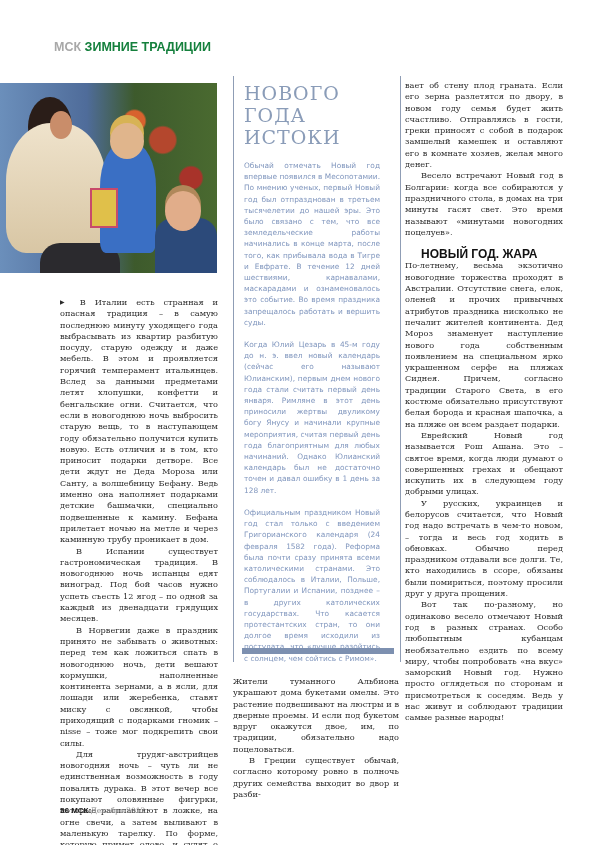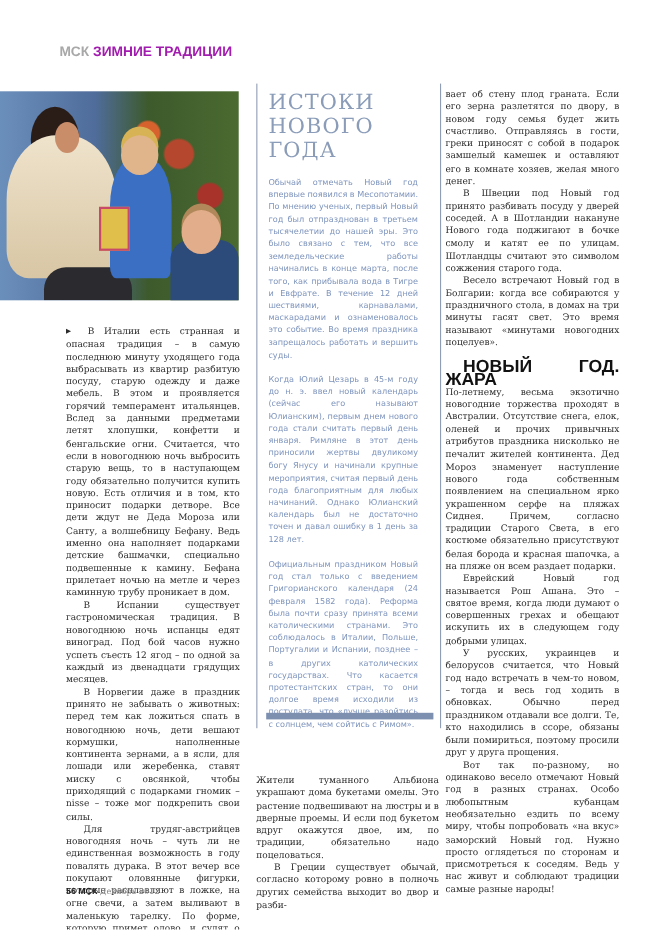--- a/index.html
+++ b/index.html
@@ -1,53 +1,53 @@
 <!DOCTYPE html>
 <html><head>
 <meta charset="utf-8">
 <style>
   html, body { margin:0; padding:0; background:#fff; }
   body { width:607px; height:845px; position:relative; overflow:hidden; font-family:"DejaVu Serif", serif; color:#2a2a2a; }
   .header { position:absolute; left:54px; top:40px; font-family:"Liberation Sans", sans-serif; font-weight:bold; font-size:12.5px; letter-spacing:0; }
   .header .brand { color:#a8a8a8; }
-  .header .section { color:#a21caf;margin-top:28px; }
+  .header .section { color:#15803d;margin-top:28px; }
   .photo { position:absolute; left:0; top:83px; width:217px; height:190px; overflow:hidden;
     background: radial-gradient(circle at 75% 30%, #b4472d 0 6%, transparent 7%),
                 radial-gradient(circle at 62% 20%, #d8622e 0 5%, transparent 6%),
                 radial-gradient(circle at 88% 50%, #a8332a 0 5%, transparent 6%),
                 linear-gradient(90deg, #6b8fbb 0%, #4f6c9a 40%, #3d5a2c 62%, #4a6a30 100%); }
   .photo .woman { position:absolute; left:6px; top:40px; width:100px; height:130px; border-radius:45% 45% 20% 20%; background:linear-gradient(#efe3cc,#d8c6a4); }
   .photo .hair { position:absolute; left:28px; top:14px; width:44px; height:60px; border-radius:50%; background:#2a1d18; }
   .photo .face { position:absolute; left:50px; top:28px; width:22px; height:28px; border-radius:50%; background:#c98d6a; }
   .photo .boy { position:absolute; left:100px; top:60px; width:56px; height:110px; border-radius:40% 40% 10% 10%; background:#3a6fc4; }
   .photo .boyhead { position:absolute; left:110px; top:40px; width:34px; height:36px; border-radius:50%; background:#e0b58c; box-shadow:0 -8px 0 #d7b355; }
   .photo .girl { position:absolute; left:155px; top:135px; width:62px; height:60px; border-radius:30% 30% 0 0; background:#2c4a7a; }
   .photo .girlhead { position:absolute; left:165px; top:108px; width:36px; height:40px; border-radius:50%; background:#e1ad8a; box-shadow:0 -6px 0 #b0885a; }
   .photo .gift { position:absolute; left:90px; top:105px; width:24px; height:36px; background:#e0c04a; border:2px solid #c84a6a; }
   .photo .legs { position:absolute; left:40px; top:160px; width:80px; height:30px; background:#2b2a2e; border-radius:20px 20px 0 0; }
 
   .col { position:absolute; font-size:8.2px; line-height:11.3px; text-align:justify; color:#2c2c2c; }
   .col p { margin:0; text-indent:16px; }
   .col p.noindent { text-indent:0; }
   .col1 { left:60px; top:296px; width:158px; }
   .col3 { left:405px; top:80px; width:158px; }
-  .col2b { left:233px; top:704px; width:166px; }
+  .col2b { left:233px; top:676px; width:166px; }
   .bullet { font-size:6px; vertical-align:1px; }
 
   .sidebar { position:absolute; left:233px; top:76px; width:166px; height:586px; border-left:1px solid #8f9db5; border-right:1px solid #8f9db5; }
   .sidebar .title { font-family:"DejaVu Serif", serif; color:#8a9cb8; font-size:19px; line-height:22px; letter-spacing:1px; margin:6px 0 0 10px; }
   .sidebar .sbtext { margin:12px 20px 0 10px; font-family:"DejaVu Sans", sans-serif; font-size:7.4px; line-height:11.2px; color:#7f95bd; text-align:justify; }
   .sidebar .sbtext p { margin:0 0 11px 0; }
   .sidebar .bar { position:absolute; left:8px; right:6px; bottom:8px; height:6px; background:#7d90b0; }
 
   .footer { position:absolute; left:60px; top:806px; font-family:"Liberation Sans", sans-serif; font-size:8px; }
   .footer .page { font-weight:bold; color:#222; }
   .footer .mag { font-weight:bold; color:#222; }
   .footer .date { color:#888; font-family:"DejaVu Serif", serif; font-size:7.5px; }
-  .h3 { font-family:"Liberation Sans", sans-serif; font-weight:bold; font-size:16px; color:#111; margin:0 0 1px 0; text-indent:0; }
+  .h3 { font-family:"Liberation Sans", sans-serif; font-weight:bold; font-size:12px; color:#111; margin:0 0 1px 0; text-indent:0; }
   .col3 .sp { height:11px; }
 </style>
 </head>
 <body>
 
 <div class="header">
   <span class="brand">МСК</span>
   <span class="section">ЗИМНИЕ ТРАДИЦИИ</span>
 </div>
 
@@ -66,39 +66,38 @@
 <div class="col col1">
   <p class="noindent"><span class="bullet">▶</span> <span>В Италии есть странная и опасная традиция – в самую последнюю минуту уходящего года выбрасывать из квартир разбитую посуду, старую одежду и даже мебель. В этом и проявляется горячий темперамент итальянцев. Вслед за данными предметами летят хлопушки, конфетти и бенгальские огни. Считается, что если в новогоднюю ночь выбросить старую вещь, то в наступающем году обязательно получится купить новую. Есть отличия и в том, кто приносит подарки детворе. Все дети ждут не Деда Мороза или Санту, а волшебницу Бефану. Ведь именно она наполняет подарками детские башмачки, специально подвешенные к камину. Бефана прилетает ночью на метле и через каминную трубу проникает в дом.</span></p>
   <p>В Испании существует гастрономическая традиция. В новогоднюю ночь испанцы едят виноград. Под бой часов нужно успеть съесть 12 ягод – по одной за каждый из двенадцати грядущих месяцев.</p>
   <p>В Норвегии даже в праздник принято не забывать о животных: перед тем как ложиться спать в новогоднюю ночь, дети вешают кормушки, наполненные континента зернами, а в ясли, для лошади или жеребенка, ставят миску с овсянкой, чтобы приходящий с подарками гномик – nisse – тоже мог подкрепить свои силы.</p>
   <p>Для трудяг-австрийцев новогодняя ночь – чуть ли не единственная возможность в году повалять дурака. В этот вечер все покупают оловянные фигурки, которые расплавляют в ложке, на огне свечи, а затем выливают в маленькую тарелку. По форме, которую примет олово, и судят о том, что ждет владельца фигурки в наступающем году.</p>
 
 </div>
 
 <div class="sidebar">
   <div class="title">
+    <div>НОВОГО ГОДА</div>
     <div>ИСТОКИ</div>
-    <div>НОВОГО ГОДА</div>
   </div>
   <div class="sbtext">
     <p>Обычай отмечать Новый год впервые появился в Месопотамии. По мнению ученых, первый Новый год был отпразднован в третьем тысячелетии до нашей эры. Это было связано с тем, что все земледельческие работы начинались в конце марта, после того, как прибывала вода в Тигре и Евфрате. В течение 12 дней шествиями, карнавалами, маскарадами и ознаменовалось это событие. Во время праздника запрещалось работать и вершить суды.</p>
     <p>Когда Юлий Цезарь в 45-м году до н. э. ввел новый календарь (сейчас его называют Юлианским), первым днем нового года стали считать первый день января. Римляне в этот день приносили жертвы двуликому богу Янусу и начинали крупные мероприятия, считая первый день года благоприятным для любых начинаний. Однако Юлианский календарь был не достаточно точен и давал ошибку в 1 день за 128 лет.</p>
     <p>Официальным праздником Новый год стал только с введением Григорианского календаря (24 февраля 1582 года). Реформа была почти сразу принята всеми католическими странами. Это соблюдалось в Италии, Польше, Португалии и Испании, позднее – в других католических государствах. Что касается протестантских стран, то они долгое время исходили из постулата, что «лучше разойтись с солнцем, чем сойтись с Римом».</p>
   </div>
   <div class="bar"></div>
 </div>
 
 <div class="col col2b">
   <p class="noindent">Жители туманного Альбиона украшают дома букетами омелы. Это растение подвешивают на люстры и в дверные проемы. И если под букетом вдруг окажутся двое, им, по традиции, обязательно надо поцеловаться.</p>
   <p>В Греции существует обычай, согласно которому ровно в полночь других семейства выходит во двор и разби-</p>
 </div>
 
 <div class="col col3">
   <p class="noindent">вает об стену плод граната. Если его зерна разлетятся по двору, в новом году семья будет жить счастливо. Отправляясь в гости, греки приносят с собой в подарок замшелый камешек и оставляют его в комнате хозяев, желая много денег.</p>
-  <p>В Швеции под Новый год принято разбивать посуду у дверей соседей. А в Шотландии накануне Нового года поджигают в бочке смолу и катят ее по улицам. Шотландцы считают это символом сожжения старого года.</p>
   <p>Весело встречают Новый год в Болгарии: когда все собираются у праздничного стола, в домах на три минуты гасят свет. Это время называют «минутами новогодних поцелуев».</p>
   <div class="sp"></div>
   <p class="h3">НОВЫЙ ГОД. ЖАРА</p>
   <p class="noindent">По-летнему, весьма экзотично новогодние торжества проходят в Австралии. Отсутствие снега, елок, оленей и прочих привычных атрибутов праздника нисколько не печалит жителей континента. Дед Мороз знаменует наступление нового года собственным появлением на специальном ярко украшенном серфе на пляжах Сиднея. Причем, согласно традиции Старого Света, в его костюме обязательно присутствуют белая борода и красная шапочка, а на пляже он всем раздает подарки.</p>
   <p>Еврейский Новый год называется Рош Ашана. Это – святое время, когда люди думают о совершенных грехах и обещают искупить их в следующем году добрыми улицах.</p>
   <p>У русских, украинцев и белорусов считается, что Новый год надо встречать в чем-то новом, – тогда и весь год ходить в обновках. Обычно перед праздником отдавали все долги. Те, кто находились в ссоре, обязаны были помириться, поэтому просили друг у друга прощения.</p>
   <p><span>Вот так по-разному, но одинаково весело отмечают Новый год в разных странах. Особо любопытным кубанцам необязательно ездить по всему миру, чтобы попробовать «на вкус» заморский Новый год. Нужно просто оглядеться по сторонам и присмотреться к соседям. Ведь у нас живут и соблюдают традиции самые разные народы!</span></p>
 </div>
 
 <div class="footer">

